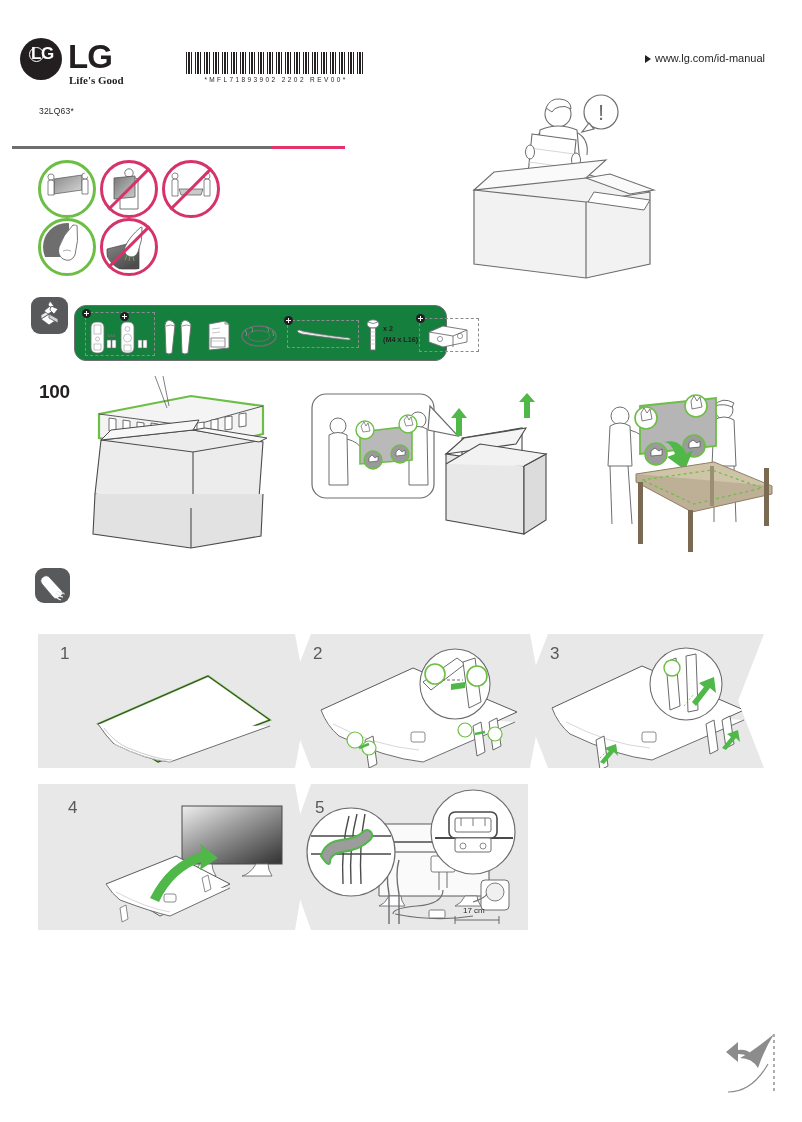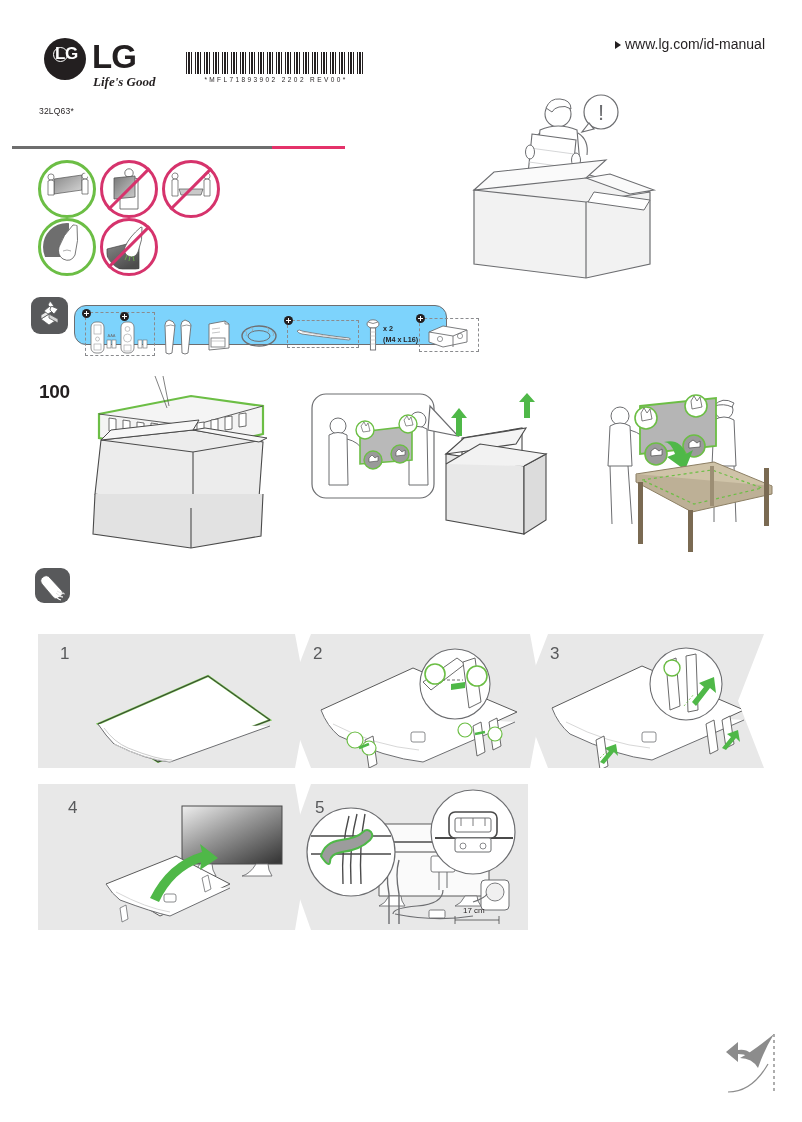--- a/index.html
+++ b/index.html
@@ -13,21 +13,21 @@
     position: relative;
     font-family: "Liberation Sans", sans-serif;
     color: #231f20;
     overflow: hidden;
   }
   .page { position: absolute; inset: 0; }
 
   
   .lg-logo-wrap {
     position: absolute;
-    left: 44px; top: 38px;
+    left: 20px; top: 38px;
     width: 120px; height: 58px; text-align: center;
   }
   .lg-mark {
     position: absolute; left: 0; top: 0;
     width: 42px; height: 42px;
     border-radius: 50%;
     background: #231f20;
   }
   .lg-mark .eye {
     position: absolute;
@@ -51,22 +51,21 @@
     left: 48px; top: 2px;
     font-size: 33px;
     font-weight: bold;
     letter-spacing: -1px;
     line-height: 1;
     color: #231f20;
   }
   .lg-tag {
     position: absolute;
     left: 49px; top: 36px;
-    font-size: 13px;
-    font-style: italic;
+    font-size: 11px;
     font-weight: bold;
     color: #231f20;
     font-family: "Liberation Serif", serif;
   }
 
   .barcode-wrap {
     position: absolute;
     left: 186px; top: 52px;
     width: 180px;
   }
@@ -94,22 +93,22 @@
   .model-code {
     position: absolute;
     left: 39px; top: 106px;
     font-size: 8.5px;
     color: #231f20;
     letter-spacing: 0.2px;
   }
 
   .site-link {
     position: absolute;
-    right: 37px; top: 36px;
-    font-size: 14px;
+    right: 37px; top: 52px;
+    font-size: 11px;
     color: #231f20;
     white-space: nowrap;
   }
   .site-link .tri {
     display: inline-block;
     width: 0; height: 0;
     border-left: 6px solid #231f20;
     border-top: 4px solid transparent;
     border-bottom: 4px solid transparent;
     margin-right: 4px;
@@ -157,25 +156,25 @@
   
   .acc-icon {
     position: absolute; left: 31px; top: 297px;
     width: 37px; height: 37px;
     border-radius: 9px;
     background: #58595b;
   }
   .acc-bar {
     position: absolute;
     left: 74px; top: 305px;
-    width: 373px; height: 40px;
+    width: 373px; height: 56px;
     border: 1.2px solid #6d6e71;
     border-radius: 12px;
     box-sizing: border-box;
-    background: #7dd3fc;
+    background: #15803d;
   }
   .dash-box {
     position: absolute;
     border: 1px dashed #8a8b8e;
     box-sizing: border-box;
   }
   .plus-badge {
     position: absolute;
     width: 9px; height: 9px;
     border-radius: 50%;

